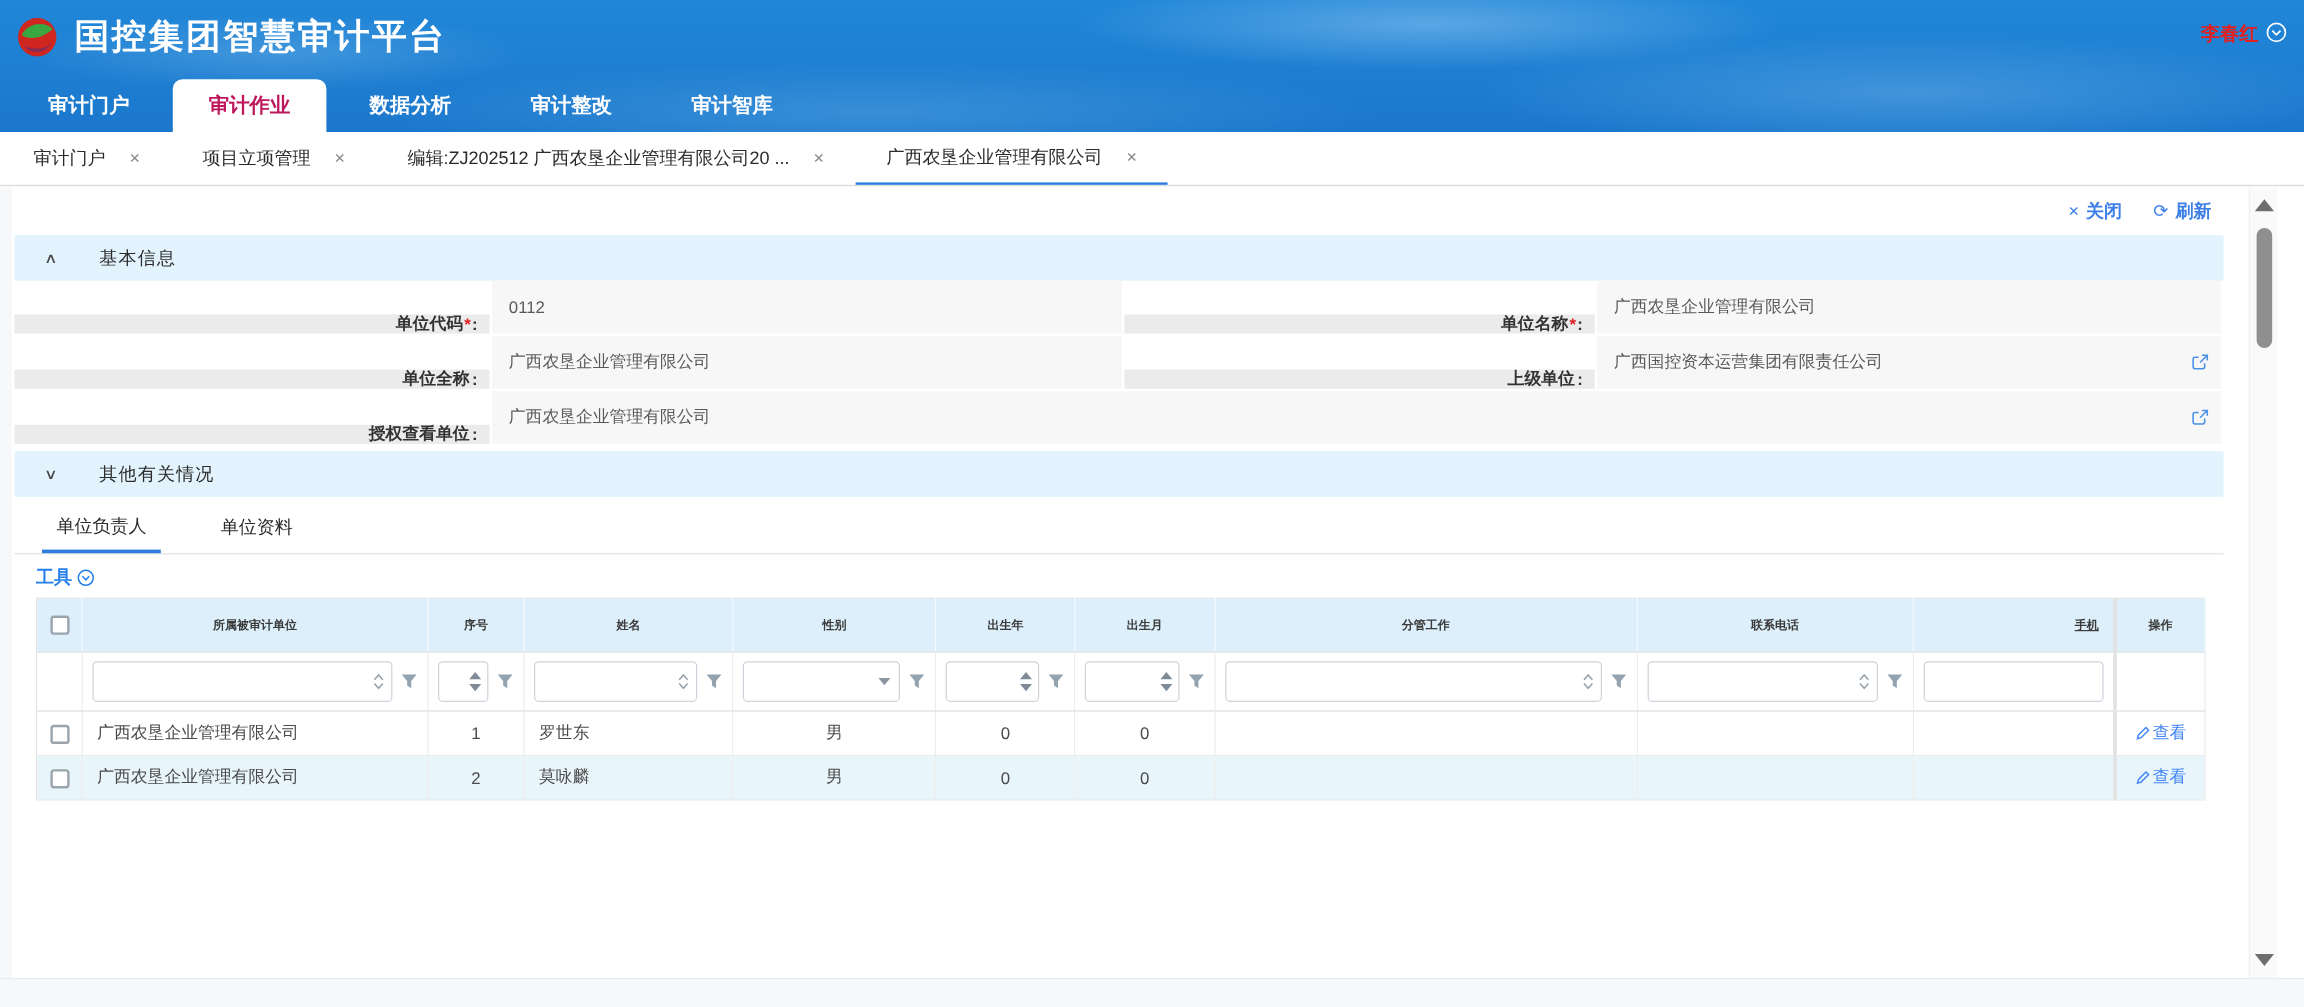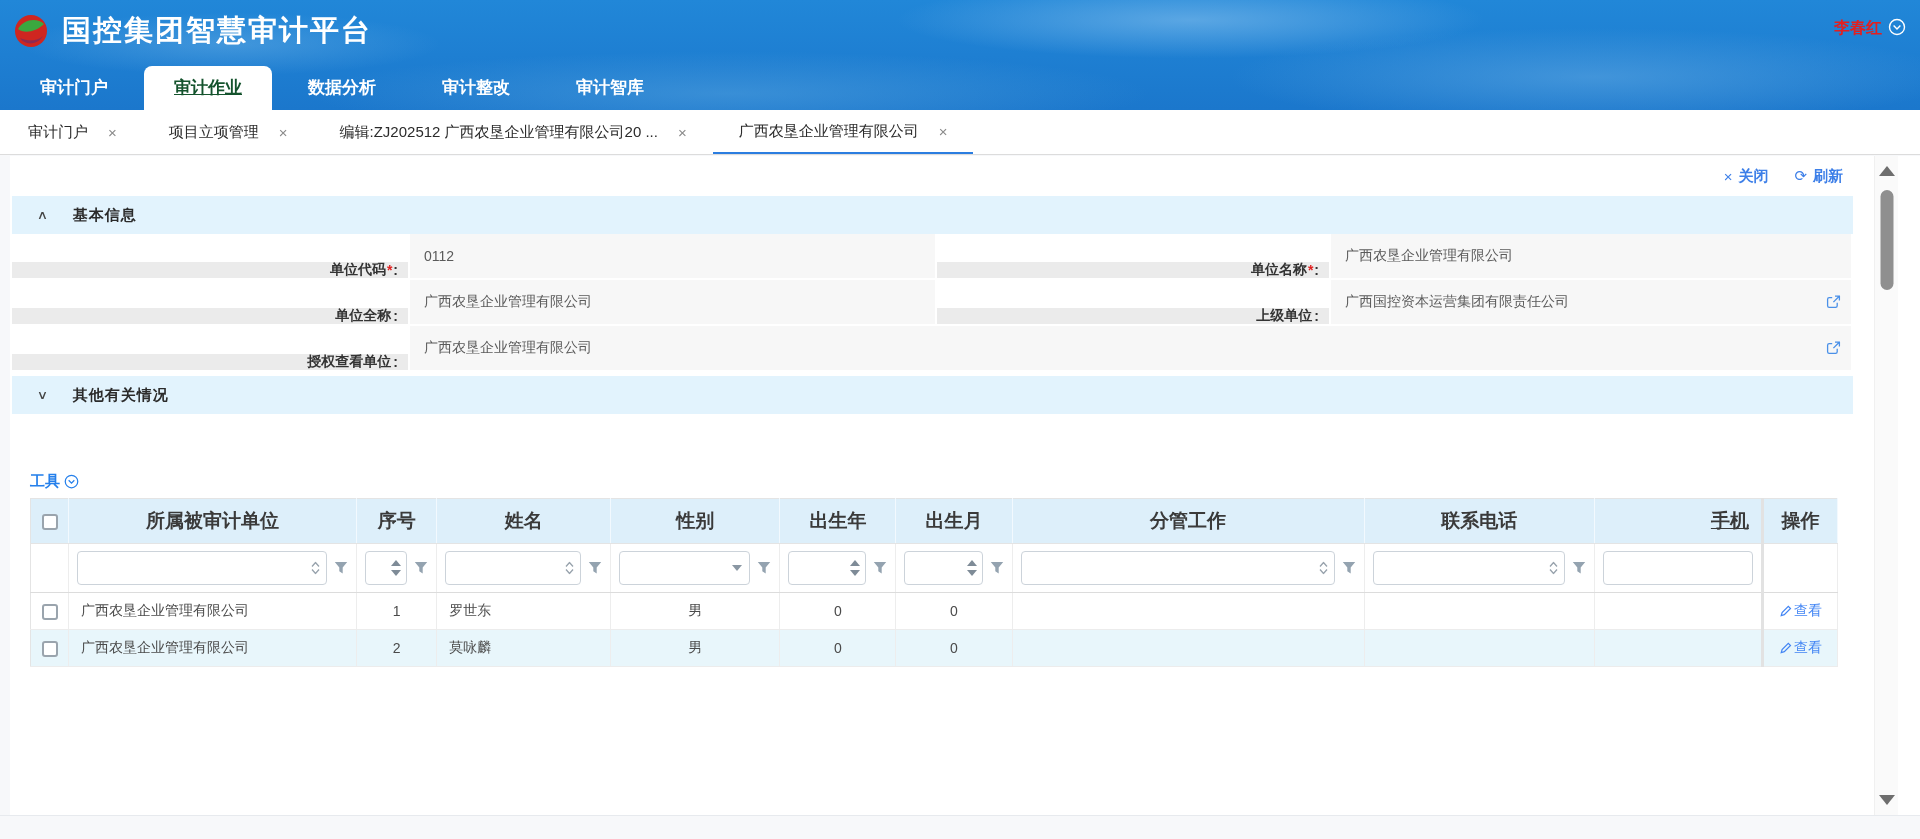--- a/index.html
+++ b/index.html
@@ -20,40 +20,40 @@
   .brandrow { position:absolute; top:0; left:0; height:62px; width:100%; display:flex; align-items:center; }
   .logo { width:34px; height:34px; margin-left:14px; display:inline-block; }
   .app-title { color:#fff; font-size:29px; font-weight:bold; margin-left:14px; letter-spacing:2px; }
   .user { position:absolute; right:14px; top:18px; display:flex; align-items:flex-start; gap:6px; cursor:pointer; }
   .user-name { color:#e31f1f; font-size:16px; font-weight:bold; }
 
   .mainnav { position:absolute; left:10px; bottom:0; display:flex; align-items:flex-end; gap:6px; }
   .mainnav .mtab {
     height:44px; line-height:44px; padding:0 30px; color:#fff; font-size:17px; font-weight:bold; cursor:pointer;
   }
-  .mainnav .mtab.active { background:#fff; color:#14532d; border-radius:8px 8px 0 0;text-decoration:underline; }
+  .mainnav .mtab.active { background:#fff; color:#be185d; border-radius:8px 8px 0 0; }
 
   
   .tabbar { position:absolute; top:110px; left:0; width:1920px; height:45px; background:#fff; border-bottom:1px solid #dcdcdc; display:flex; padding-left:2px; }
   .stab { display:flex; align-items:center; gap:20px; padding:0 26px; font-size:15px; color:#2b2b2b; cursor:pointer; position:relative; }
   .stab .x { color:#8a8a8a; font-size:15px; }
   .stab.active { border-bottom:2px solid #2b7de0; }
 
   
   .content { position:absolute; top:156px; left:0; width:1920px; height:659px; background:#fff; }
   .content::before { content:""; position:absolute; left:0; top:0; width:10px; height:100%; background:#f7f8fa; }
   .bottomstrip { position:absolute; left:0; top:815px; width:1920px; height:24px; background:#f7f8fa; border-top:1px solid #e7eaee; }
 
   .actionsrow { position:absolute; top:0; left:12px; width:1841px; height:40px; display:flex; justify-content:flex-end; align-items:center; gap:26px; padding-right:10px; }
   .pgact { color:#3d7fe8; font-size:15px; font-weight:bold; display:flex; align-items:center; gap:6px; cursor:pointer; }
   .pgact .g { font-weight:normal; font-size:15px; }
 
   .secbar { position:absolute; left:12px; width:1841px; height:38px; background:#e2f3fd; display:flex; align-items:center; font-size:15px; color:#2b2b2b; }
   .secbar .chev { margin-left:26px; font-size:12px; color:#444; transform:scaleX(1.3); }
-  .secbar .sectitle { margin-left:26px; font-weight:bold; letter-spacing:1px; }
+  .secbar .sectitle { margin-left:36px; font-weight:normal; letter-spacing:1px; }
   #sec-basic { top:40px; }
   #sec-other { top:220px; }
 
   
   .formgrid { position:absolute; top:78px; left:12px; width:1841px; display:grid;
     grid-template-columns:396px 525px 392px 520px; grid-auto-rows:44px; gap:2px; background:#fff; }
   .flabel { background:#ebebeb; display:flex; align-items:center; justify-content:flex-end; padding-right:10px; font-size:14px; color:#333; font-weight:bold;margin-top:28px; }
   .flabel .req { color:#e02020; margin:0 1px; }
   .fvalue { background:#f7f7f7; display:flex; align-items:center; padding-left:14px; font-size:14px; color:#5a5a5a; position:relative;text-align:right; }
   .fvalue.span3 { grid-column:2 / 5; }
@@ -62,21 +62,21 @@
   
   .subtabs { position:absolute; top:262px; left:12px; width:1841px; height:44px; border-bottom:1px solid #e2e2e2; display:flex; padding-left:23px; }
   .subtab { padding:0 12px; margin-right:38px; display:flex; align-items:center; font-size:15px; color:#2b2b2b; cursor:pointer; }
   .subtab.active { border-bottom:3px solid #2b7de0; }
 
   .toolsrow { position:absolute; top:312px; left:30px; height:26px; display:flex; align-items:center; gap:4px; cursor:pointer; }
   .toolslbl { color:#2680eb; font-size:15px; font-weight:bold; }
 
   
   table.grid { position:absolute; top:342px; left:30px; width:1808px; border-collapse:collapse; table-layout:fixed; background:#fff; border:1px solid #e4e4e4; }
-  table.grid th { height:45px; background:#ddeffa; font-size:19px; color:#3a3a3a; font-weight:bold; border-right:1px solid #f2f9fe; border-bottom:1px solid #e4e4e4; text-align:center; }
+  table.grid th { height:45px; background:#ddeffa; font-size:10px; color:#3a3a3a; font-weight:bold; border-right:1px solid #f2f9fe; border-bottom:1px solid #e4e4e4; text-align:center; }
   table.grid th.ar { text-align:right; padding-right:12px;text-decoration:underline; }
   table.grid td { border-right:1px solid #ededed; border-bottom:1px solid #ececec; font-size:14px; color:#4a4a4a; }
   tr.frow td { height:49px; background:#fff; border-bottom:1px solid #dcdcdc; }
   tr.drow td { height:37px; }
   tr.drow.alt td { background:#e8f6fb; }
   td.c { text-align:center; }
   td.l { padding-left:12px; text-align:left; }
   th.opsep, td.opsep { border-left:3px solid #e2e2e2; }
 
   .cb { display:inline-block; width:16px; height:16px; border:2px solid #9aa4ad; border-radius:3px; background:#fff; vertical-align:middle; cursor:pointer; }
@@ -214,20 +214,24 @@
           <path d="M9 1.6 h4.4 V6 M13.2 1.8 L7.4 7.6" fill="none" stroke="#4a90e8" stroke-width="1.3"></path>
         </svg>
       </div>
     </div>
 
     <div class="secbar" id="sec-other">
       <span class="chev">∨</span>
       <span class="sectitle">其他有关情况</span>
     </div>
 
+    <div class="subtabs">
+      <div class="subtab active">单位负责人</div>
+      <div class="subtab">单位资料</div>
+    </div>
 
     <div class="toolsrow">
       <span class="toolslbl">工具</span>
       <svg width="15" height="15" viewBox="0 0 18 18">
         <circle cx="9" cy="9" r="7.5" fill="none" stroke="#2680eb" stroke-width="1.5"></circle>
         <path d="M5.6 7.5 L9 11 L12.4 7.5" fill="none" stroke="#2680eb" stroke-width="1.5"></path>
       </svg>
     </div>
 
     <table class="grid">

